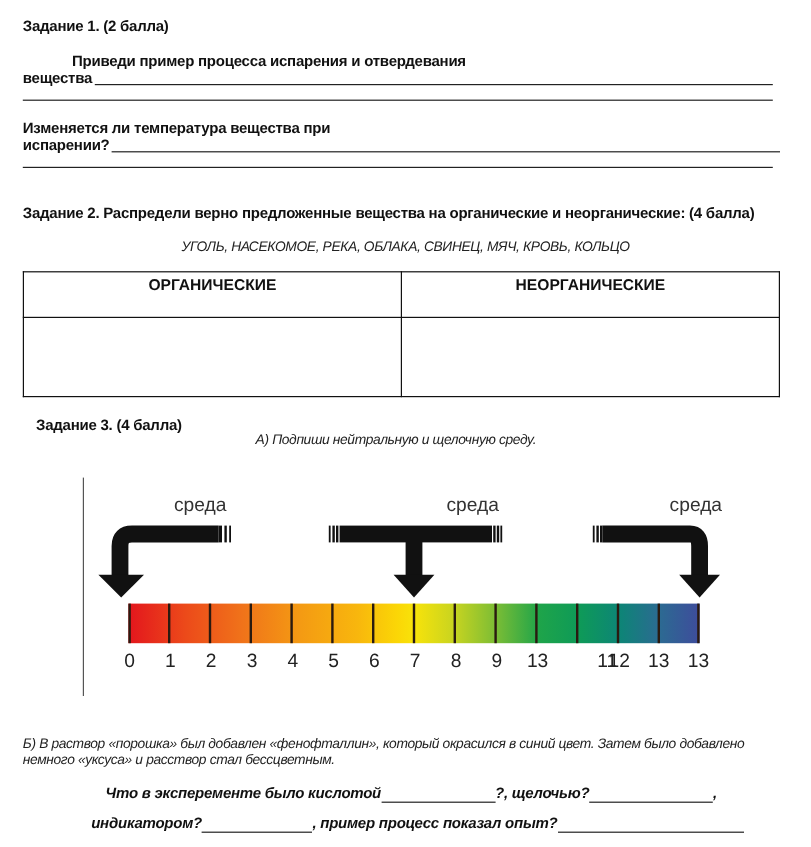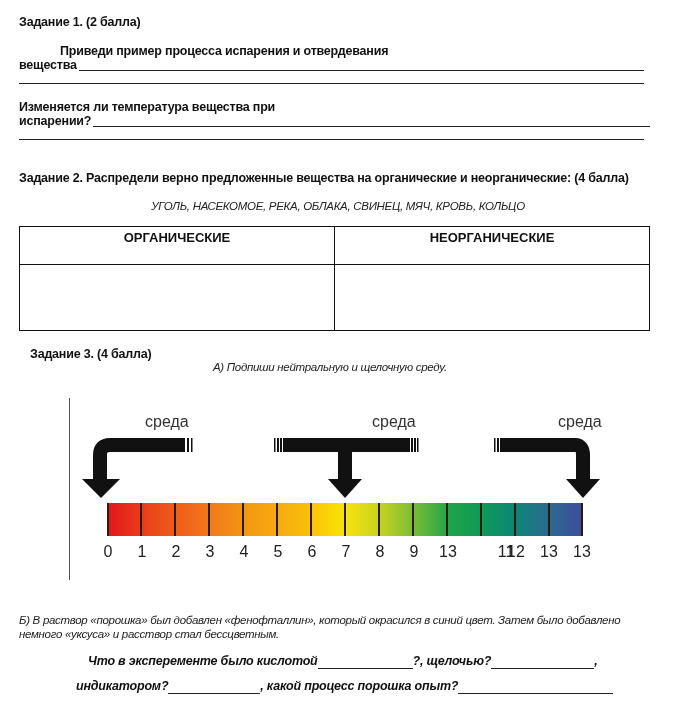--- a/index.html
+++ b/index.html
@@ -130,14 +130,14 @@
 </div>
 
 <div class="abs ital" style="left:19px;top:614px;">Б) В раствор «порошка» был добавлен «фенофталлин», который окрасился в синий цвет. Затем было добавлено</div>
 <div class="abs ital" style="left:19px;top:628px;text-align:right;">немного «уксуса» и расствор стал бессцветным.</div>
 
 <div class="abs bold" style="left:88px;top:654px;font-style:italic;">
   <span>Что в эксперементе было кислотой</span><span class="ans" style="width:95px;">&nbsp;</span><span>?, щелочью?</span><span class="ans" style="width:103px;">&nbsp;</span><span>,</span>
 </div>
 
 <div class="abs bold" style="left:76px;top:679px;font-style:italic;">
-  <span>индикатором?</span><span class="ans" style="width:92px;">&nbsp;</span><span>, какой процесс порошка опыт?</span><span class="ans" style="width:155px;">&nbsp;</span>
+  <span>индикатором?</span><span class="ans" style="width:92px;">&nbsp;</span><span>, пример процесс показал опыт?</span><span class="ans" style="width:155px;">&nbsp;</span>
 </div>
 
 </body></html>

